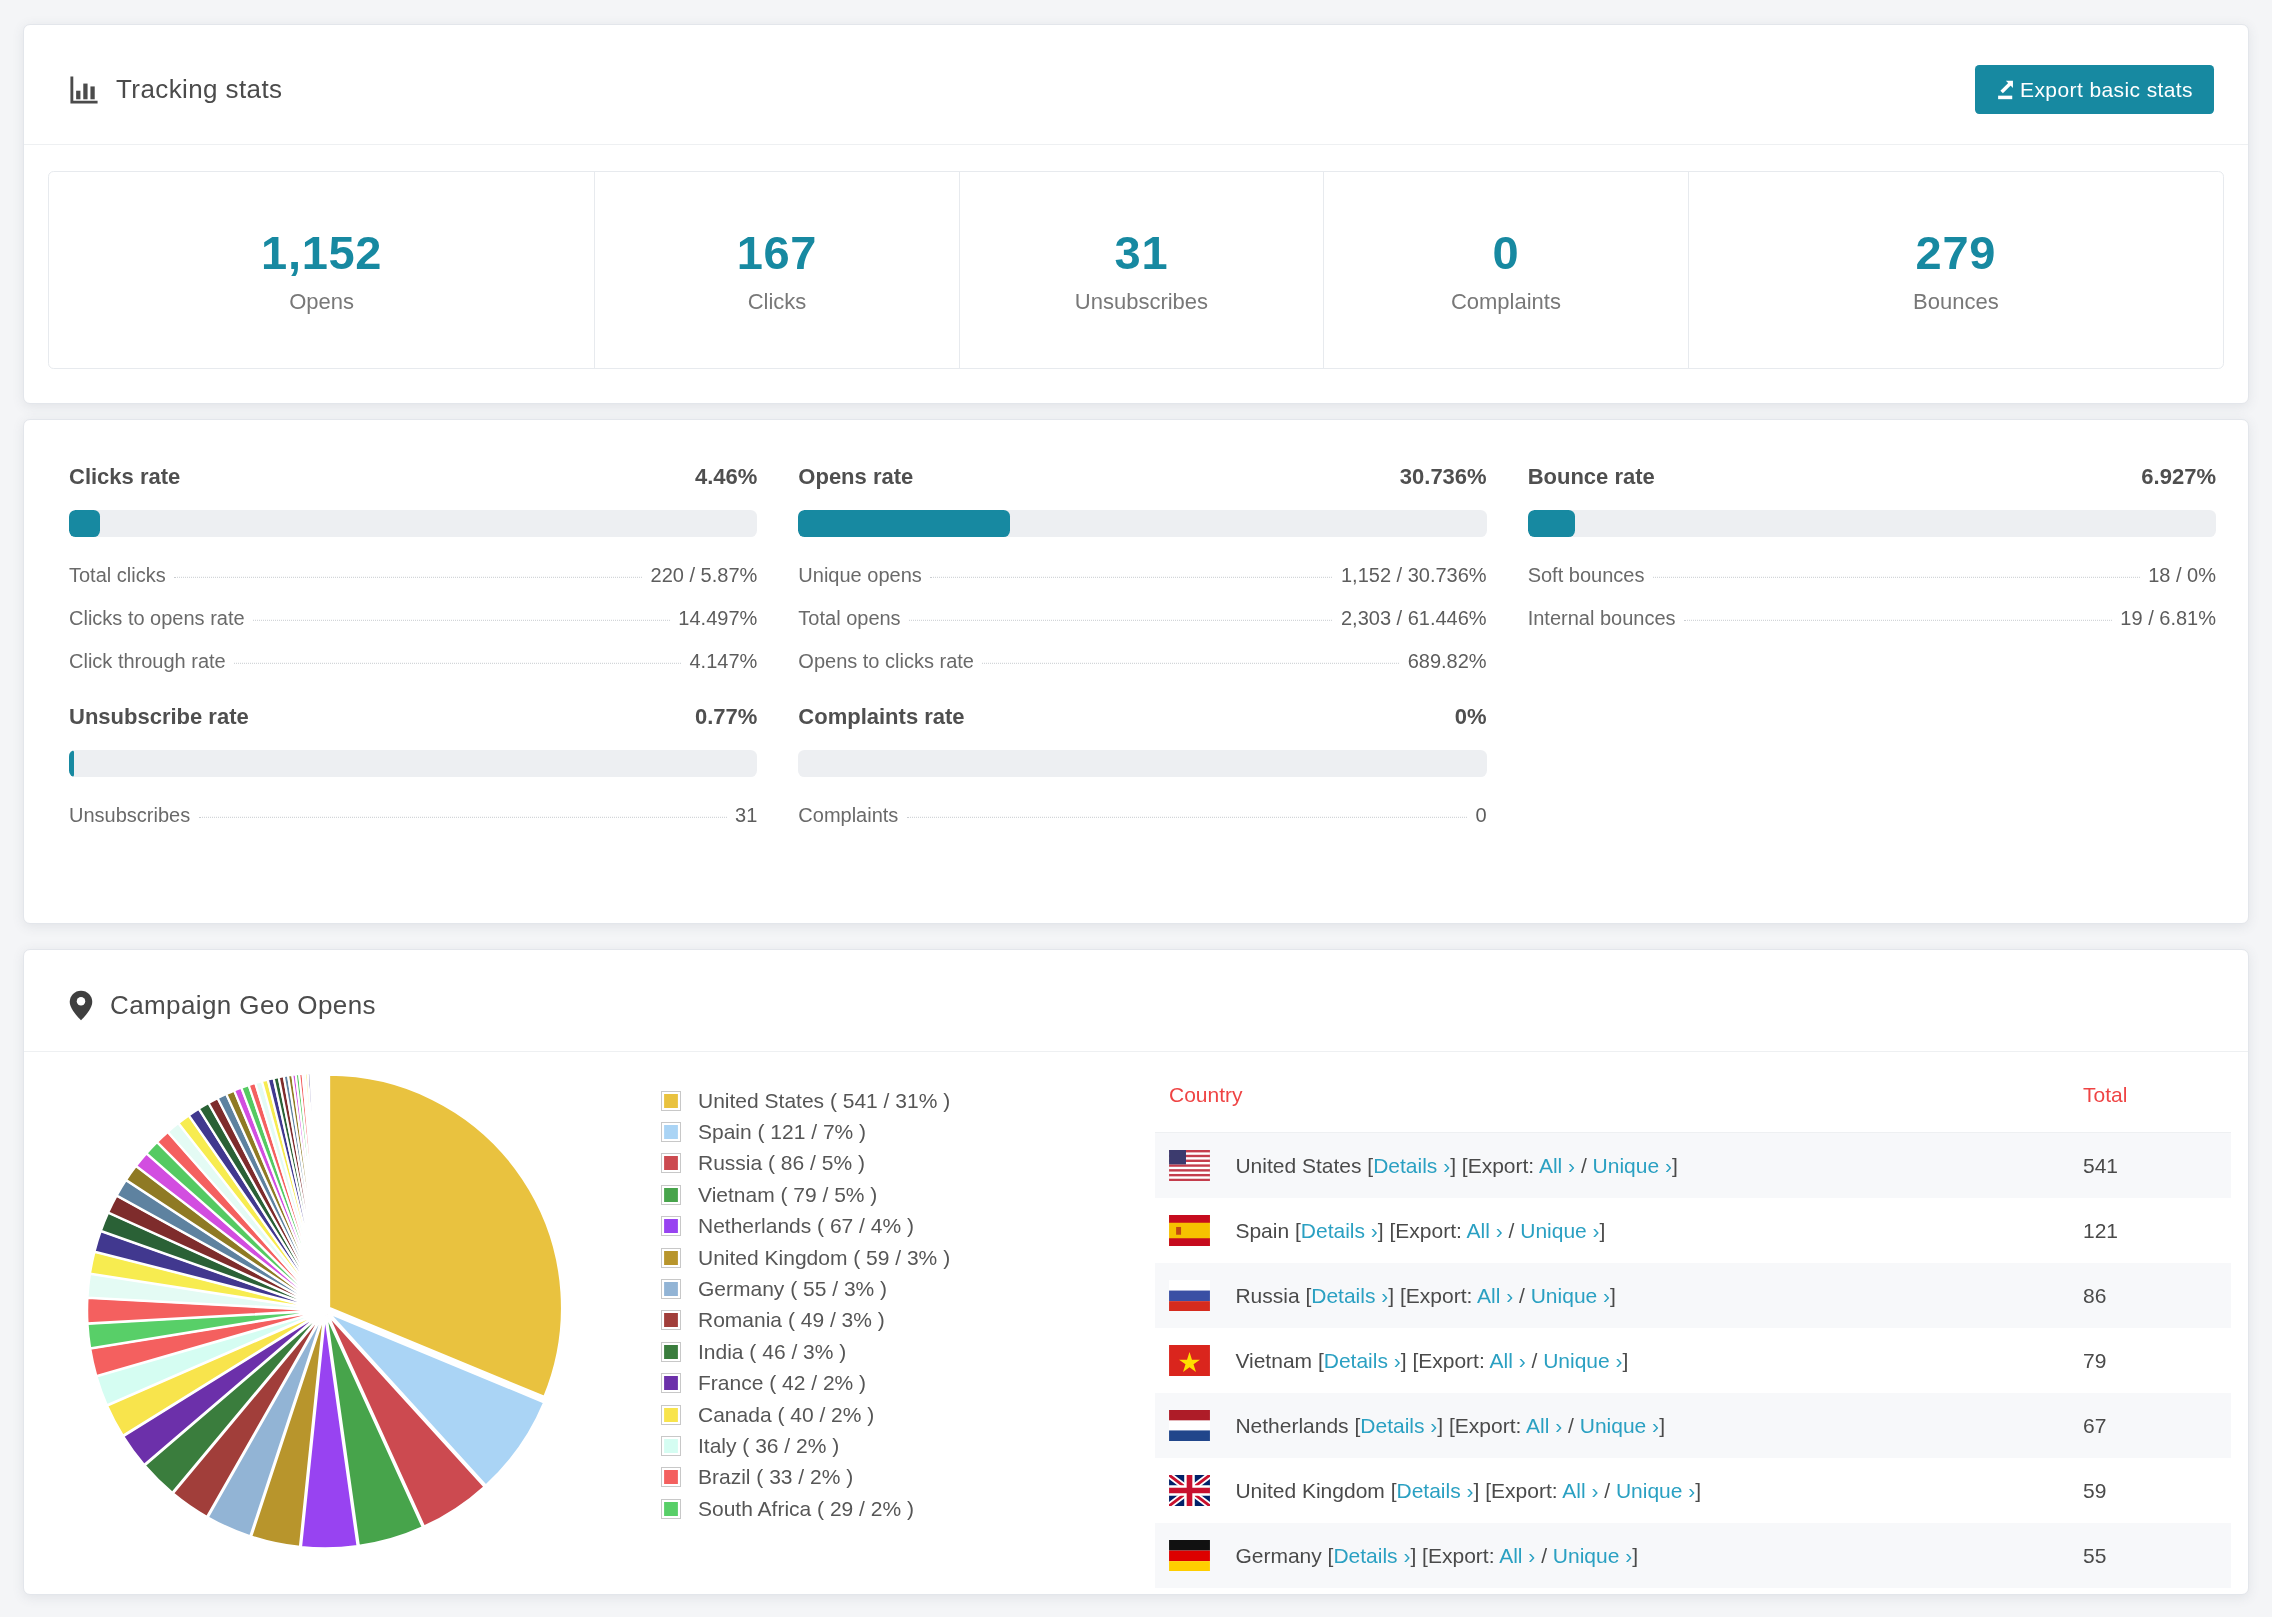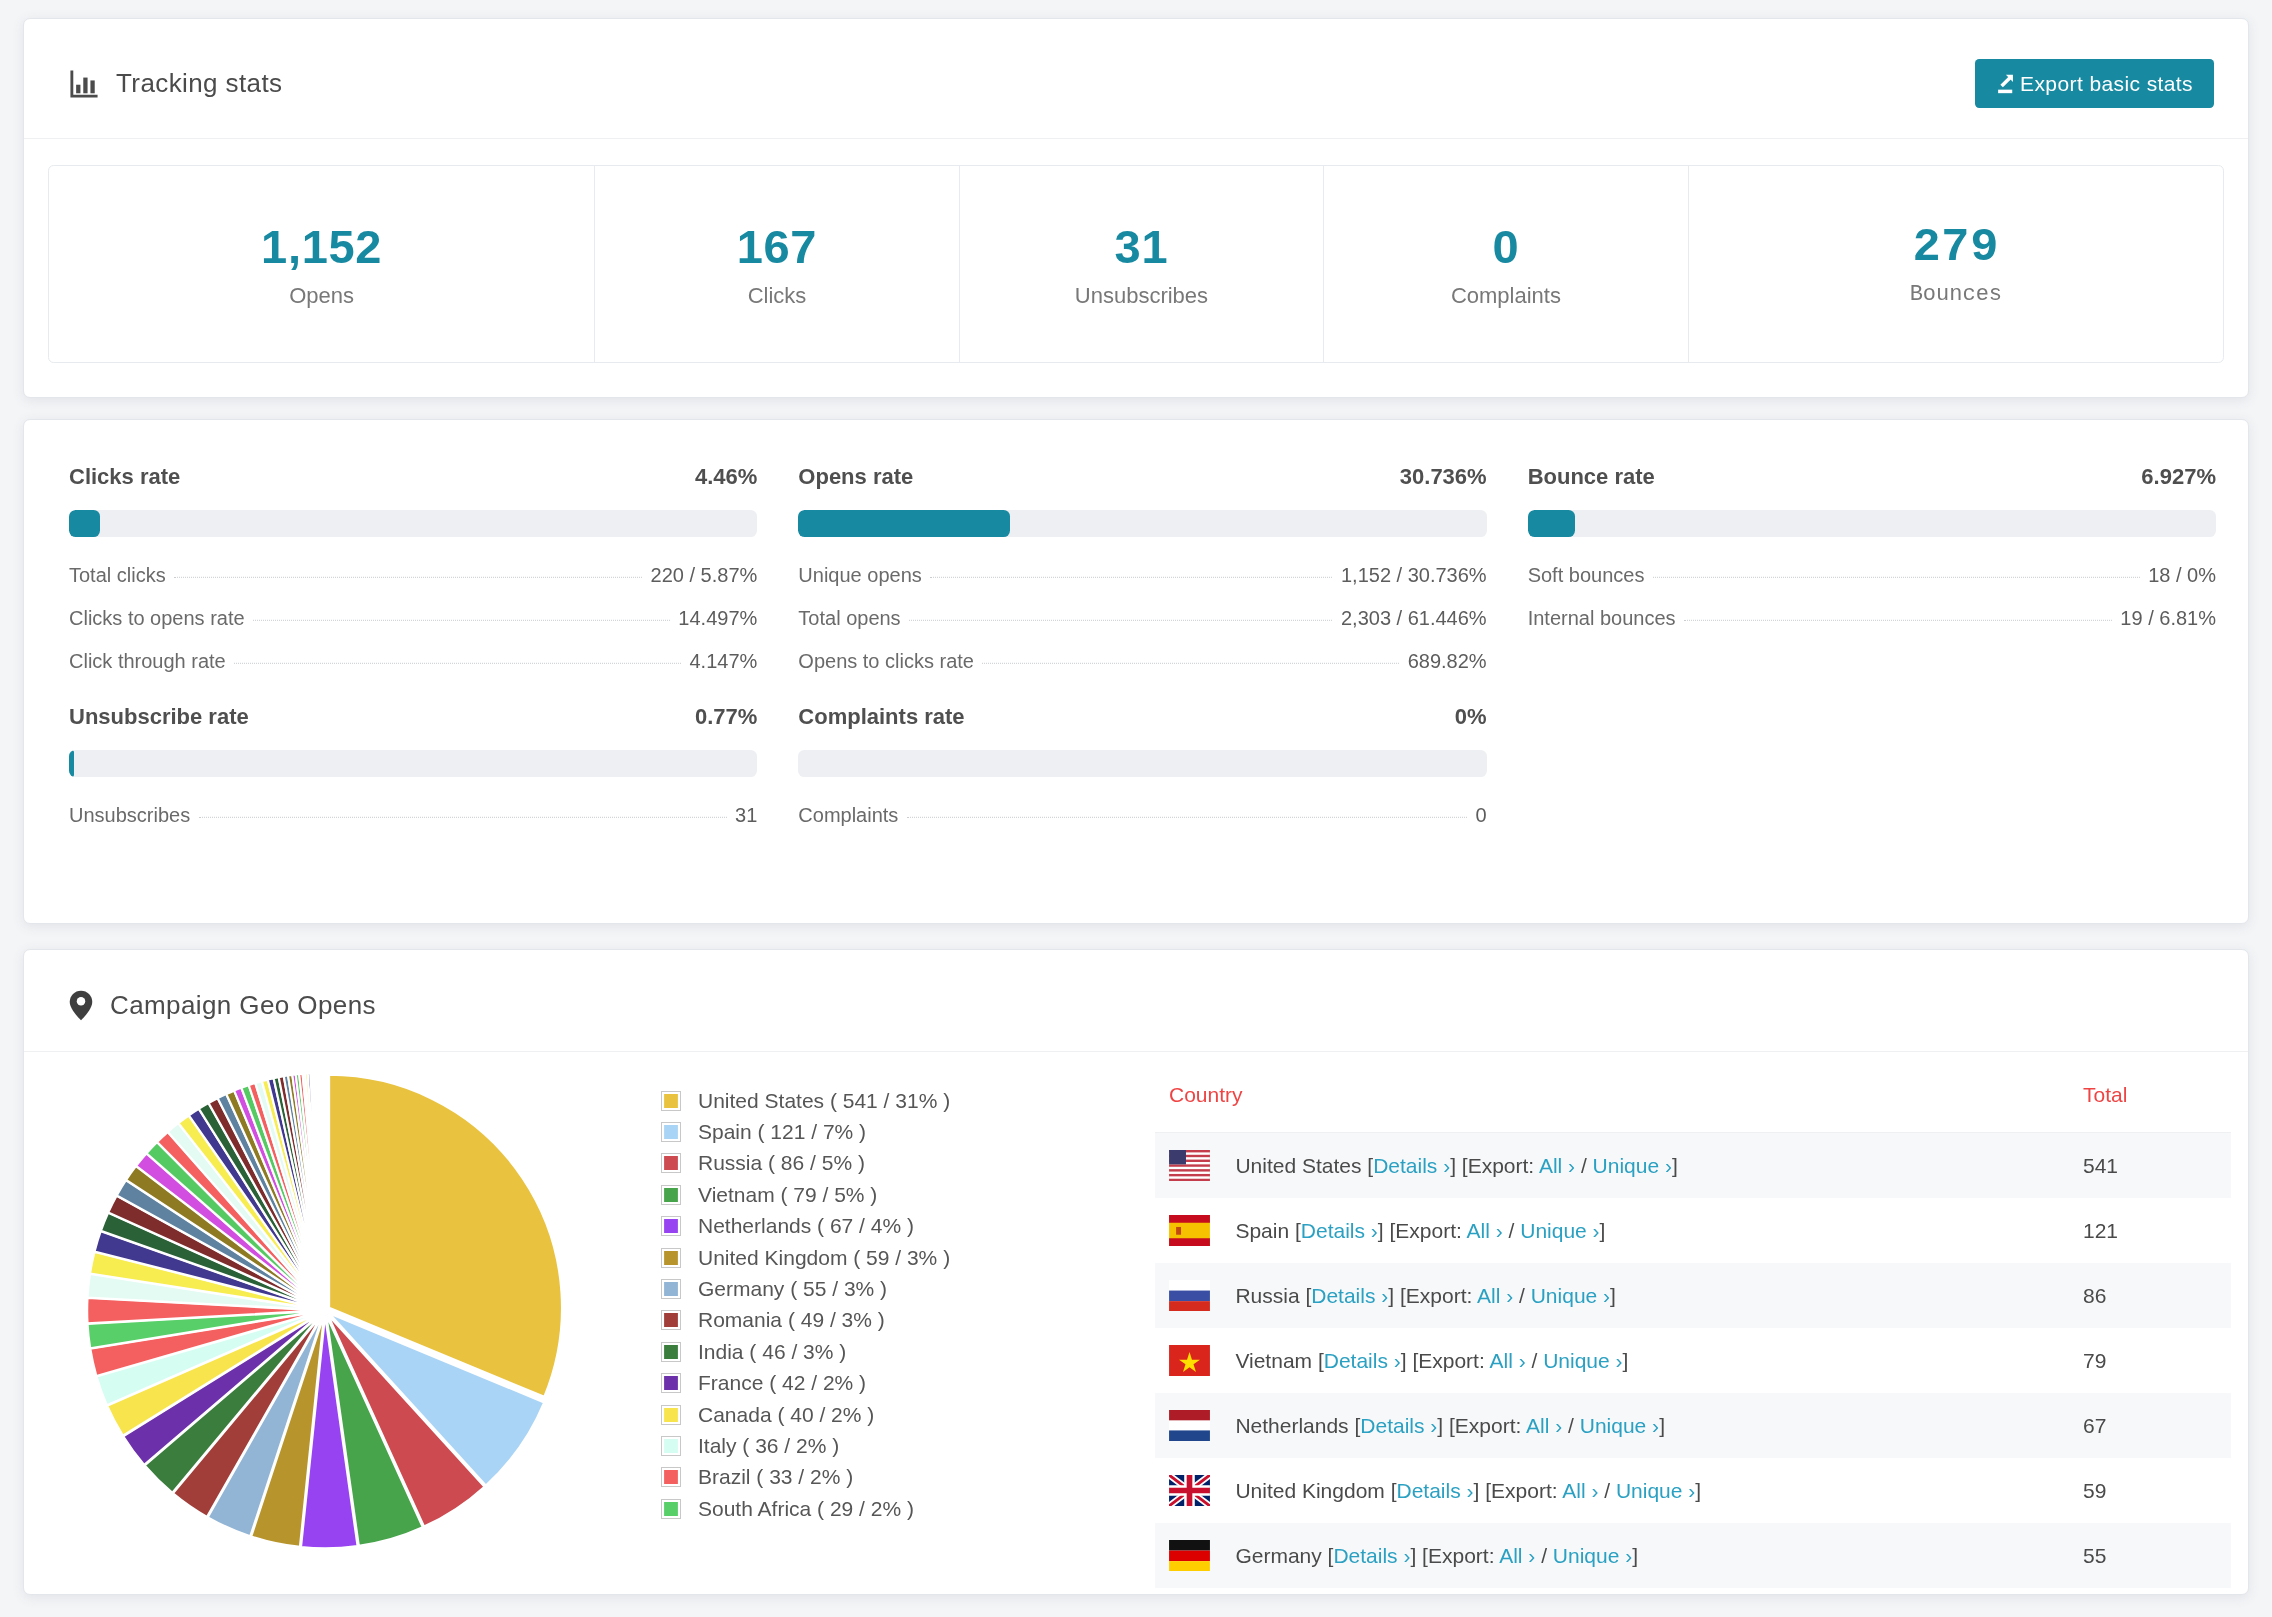--- a/index.html
+++ b/index.html
@@ -2,40 +2,40 @@
 <html style="font-size:11.3px"><head>
 <meta charset="utf-8">
 <style>
   * { margin:0; padding:0; box-sizing:border-box; }
   html,body { width:2273px; height:1618px; }
   body { background:#f4f5f7; font-family:"Liberation Sans","DejaVu Sans",sans-serif; color:#666; }
   .page { position:relative; width:2273px; height:1618px; overflow:hidden; }
 
   .card { position:absolute; background:#fff; border:0.7px solid #e3e6eb; border-radius:7px;
           box-shadow:0 2.8px 11.3px rgba(70,80,100,0.10); }
-  .card-tracking { left:23px; top:18px;   width:2226px; height:380px; }
+  .card-tracking { left:23px; top:24px;   width:2226px; height:380px; }
   .card-rates    { left:23px; top:419px;  width:2226px; height:505px; }
   .card-geo      { left:23px; top:949px; width:2226px; height:646px; overflow:hidden; }
 
   .card-head { display:flex; align-items:center; justify-content:space-between;
                padding:40px 34px 30px 45px; border-bottom:1.4px solid #eef0f2; }
   .head-title { display:flex; align-items:center; gap:17px; font-size:26px; color:#4b4b4b; letter-spacing:0.4px; }
   .head-title svg { flex:none; }
 
   .btn-export { display:flex; align-items:center; gap:1px; background:#1789a1; color:#fff;
                 border:none; border-radius:4.2px; font-size:21px; padding:12.7px 21px;
                 font-family:inherit; cursor:pointer; letter-spacing:0.4px; }
 
   
   .summary { margin:25.4px 24px 0 24px; border:0.7px solid #e7eaee; border-radius:5.6px;
              display:flex; height:198px; }
   .sum-cell { flex:1; display:flex; flex-direction:column; align-items:center; justify-content:center;
               border-left:0.7px solid #e7eaee; }
   .sum-cell:first-child { border-left:none; flex:1.5; }
-  .sum-cell:last-child  { flex:1.47;font-family:Liberation Mono, monospace; }
+  .sum-cell:last-child  { flex:1.47; }
   .sum-value { font-size:47px; font-weight:700; color:#1789a1; letter-spacing:0.7px; }
   .sum-label { margin-top:8.5px; font-size:22px; color:#787878; }
 
   
   .card-rates { padding:44px 32px 0 45px; display:grid;
                 grid-template-columns:repeat(3,1fr); column-gap:41px; row-gap:21px;
                 align-content:start; }
   .rate-head { display:flex; justify-content:space-between; align-items:baseline; }
   .rate-title { font-size:22px; font-weight:700; color:#4f4f4f; }
   .rate-value { font-size:22px; font-weight:700; color:#4f4f4f; }

